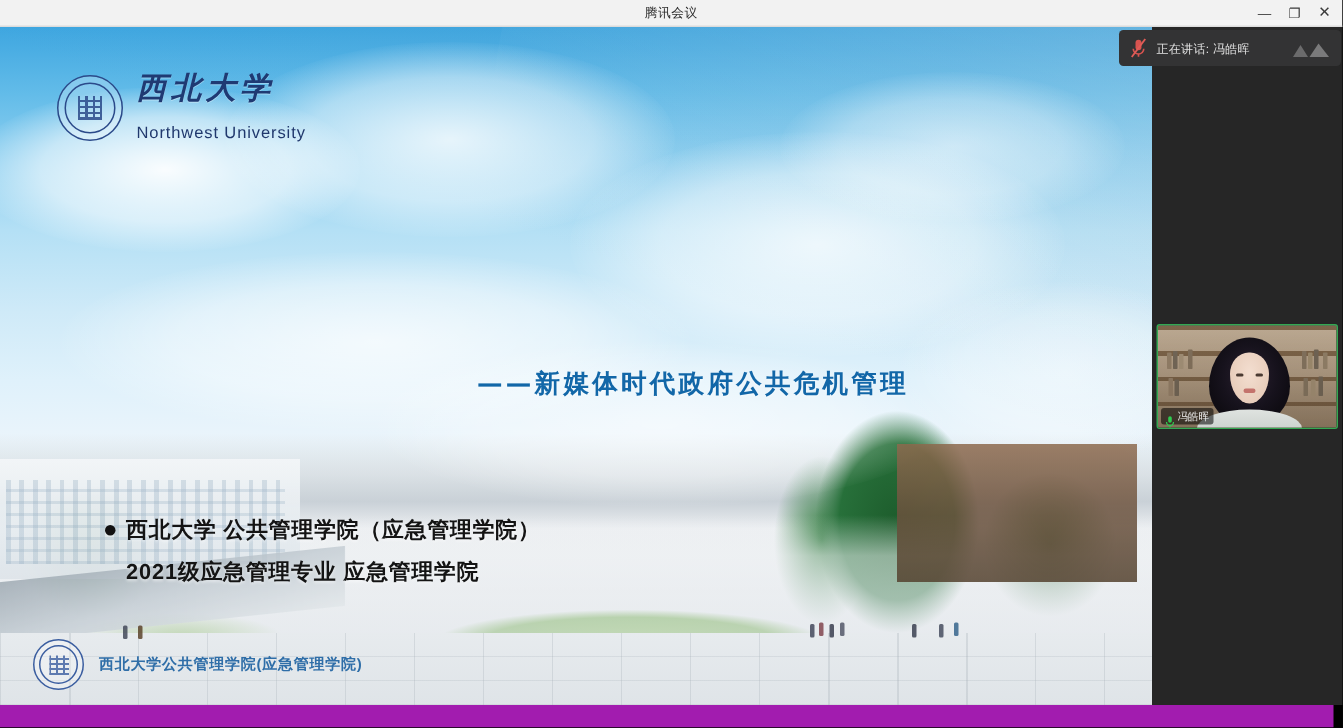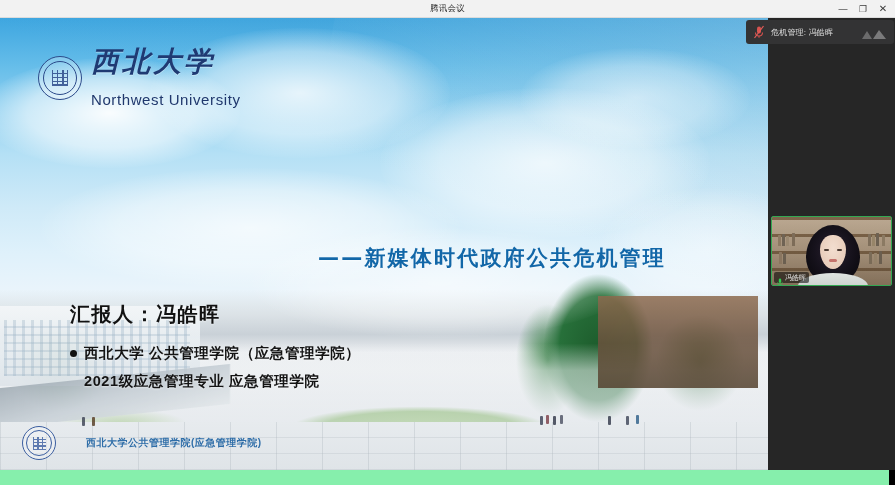--- a/index.html
+++ b/index.html
@@ -1,19 +1,19 @@
 <!DOCTYPE html>
 <html><head>
 <meta charset="utf-8">
 <style>
   * { margin:0; padding:0; box-sizing:border-box; }
   html,body { width:895px; height:485px; overflow:hidden; background:#000; }
   body { font-family:"Liberation Sans","DejaVu Sans",sans-serif; }
 
-  #app { position:relative; width:889px; height:485px; background:#86efac; }
+  #app { position:relative; width:889px; height:485px; background:#a21caf; }
 
   
   .titlebar {
     position:absolute; left:0; top:0; width:895px; height:18px;
     background:#f2f2f2; display:flex; align-items:center;
     border-bottom:1px solid #dcdcdc;
   }
   .titlebar .tb-title {
     position:absolute; left:0; right:0; text-align:center;
     font-size:8.5px; color:#2b2b2b; letter-spacing:.3px;
@@ -124,41 +124,41 @@
     content:""; position:absolute; left:50%; top:50%;
     width:16px; height:16px; margin:-8px 0 0 -8px;
     background:
       linear-gradient(0deg, #2b4a8a 0 2px, transparent 2px),
       repeating-linear-gradient(0deg, #2b4a8a 0 1.5px, transparent 1.5px 4px),
       repeating-linear-gradient(90deg, #2b4a8a 0 1.5px, transparent 1.5px 5px);
     opacity:.85;
   }
   .logo-cn {
     font-family:"DejaVu Serif","Liberation Serif",serif;
-    font-size:28px; font-weight:700; color:#1f3a73; letter-spacing:3px;
+    font-size:20px; font-weight:700; color:#1f3a73; letter-spacing:3px;
     line-height:1; font-style:italic;
     text-shadow:0 1px 0 rgba(255,255,255,.35);
   }
   .logo-en {
-    font-size:15px; color:#20386d; letter-spacing:.6px; margin-top:15px;
+    font-size:11px; color:#20386d; letter-spacing:.6px; margin-top:15px;
     font-family:"Liberation Sans",sans-serif;
   }
 
   
   .slide-title {
     position:absolute; left:215px; top:168px; width:400px;
     font-family:"DejaVu Serif","Liberation Serif",serif;
     font-size:27px; font-weight:700; color:#111; letter-spacing:3px;
     white-space:nowrap;
     text-shadow:0 1px 2px rgba(255,255,255,.6);
   }
   .slide-subtitle {
     position:absolute; left:318px; top:226px; width:420px;
     font-family:"DejaVu Sans","Liberation Sans",sans-serif;
-    font-size:21px; font-weight:700; color:#1267a8; letter-spacing:2.2px;
+    font-size:17px; font-weight:700; color:#1267a8; letter-spacing:2.2px;
     white-space:nowrap;
     text-shadow:0 1px 2px rgba(255,255,255,.55);
   }
   .presenter {
     position:absolute; left:70px; top:283px;
     font-size:20px; font-weight:700; color:#121212; letter-spacing:1.5px;
     text-shadow:0 1px 2px rgba(255,255,255,.55);
   }
   .bullets { position:absolute; left:70px; top:326px; }
   .bul-row { display:flex; align-items:flex-start; gap:7px; margin-bottom:9px; }
@@ -181,21 +181,21 @@
   .footer-seal:before {
     content:""; position:absolute; inset:3px; border-radius:50%; border:.8px solid #3b5ea0;
   }
   .footer-seal:after {
     content:""; position:absolute; left:50%; top:50%; width:13px; height:13px; margin:-6.5px 0 0 -6.5px;
     background:repeating-linear-gradient(0deg,#3b5ea0 0 1.2px,transparent 1.2px 3.4px),
                repeating-linear-gradient(90deg,#3b5ea0 0 1.2px,transparent 1.2px 4.4px);
     opacity:.8;
   }
   .footer-lines { display:flex; flex-direction:column; gap:3px; }
-  .footer-line1 { font-size:10px; font-weight:700; color:#2f6ea8; letter-spacing:.5px;margin-left:20px; }
+  .footer-line1 { font-size:10px; font-weight:700; color:#2f6ea8; letter-spacing:.5px; }
   .footer-line2 { font-size:10px; font-weight:700; color:#2f6ea8; letter-spacing:.5px; }
 
   
   .sidebar {
     position:absolute; left:768px; top:0; width:127px; height:452px;
     background:#262626;
   }
   .speaking-bar {
     position:absolute; left:-22px; top:2px; width:148px; height:24px;
     background:#333334; border-radius:3px;
@@ -311,21 +311,20 @@
 
         <div class="slide-logo">
           <div class="seal"></div>
           <div>
             <div class="logo-cn">西北大学</div>
             <div class="logo-en">Northwest University</div>
           </div>
         </div>
 
         <div class="slide-subtitle">——新媒体时代政府公共危机管理</div>
-        <div class="presenter">汇报人：冯皓晖</div>
 
         <div class="bullets">
           <div class="bul-row">
             <div class="bul-dot"></div>
             <div class="bul-text">西北大学 公共管理学院（应急管理学院）</div>
           </div>
           <div class="bul-row indent">
             <div class="bul-text">2021级应急管理专业  应急管理学院</div>
           </div>
         </div>
@@ -344,21 +343,21 @@
 
       <div class="speaking-bar">
         <div class="spk-icon">
           <svg width="12" height="14" viewBox="0 0 12 14">
             <rect x="4" y="1.5" width="4" height="7" rx="2" fill="#d8534f"></rect>
             <path d="M2.5 7.5a3.5 3.5 0 0 0 7 0" stroke="#d8534f" stroke-width="1.1" fill="none"></path>
             <line x1="6" y1="11" x2="6" y2="12.8" stroke="#d8534f" stroke-width="1.1"></line>
             <line x1="1.5" y1="13" x2="10.5" y2="1" stroke="#e05c57" stroke-width="1.2"></line>
           </svg>
         </div>
-        <div class="spk-text">危机管理: 冯皓晖</div>
+        <div class="spk-text">正在讲话: 冯皓晖</div>
         <div class="spk-wave">
           <svg width="26" height="12" viewBox="0 0 26 12">
             <path d="M1 11 L6 3 L11 11 Z" fill="#9a9a9a"></path>
             <path d="M12 11 L18 2 L25 11 Z" fill="#b5b5b5"></path>
           </svg>
         </div>
       </div>
 
       <div class="video-tile">
         <div class="tile-bg"></div>

